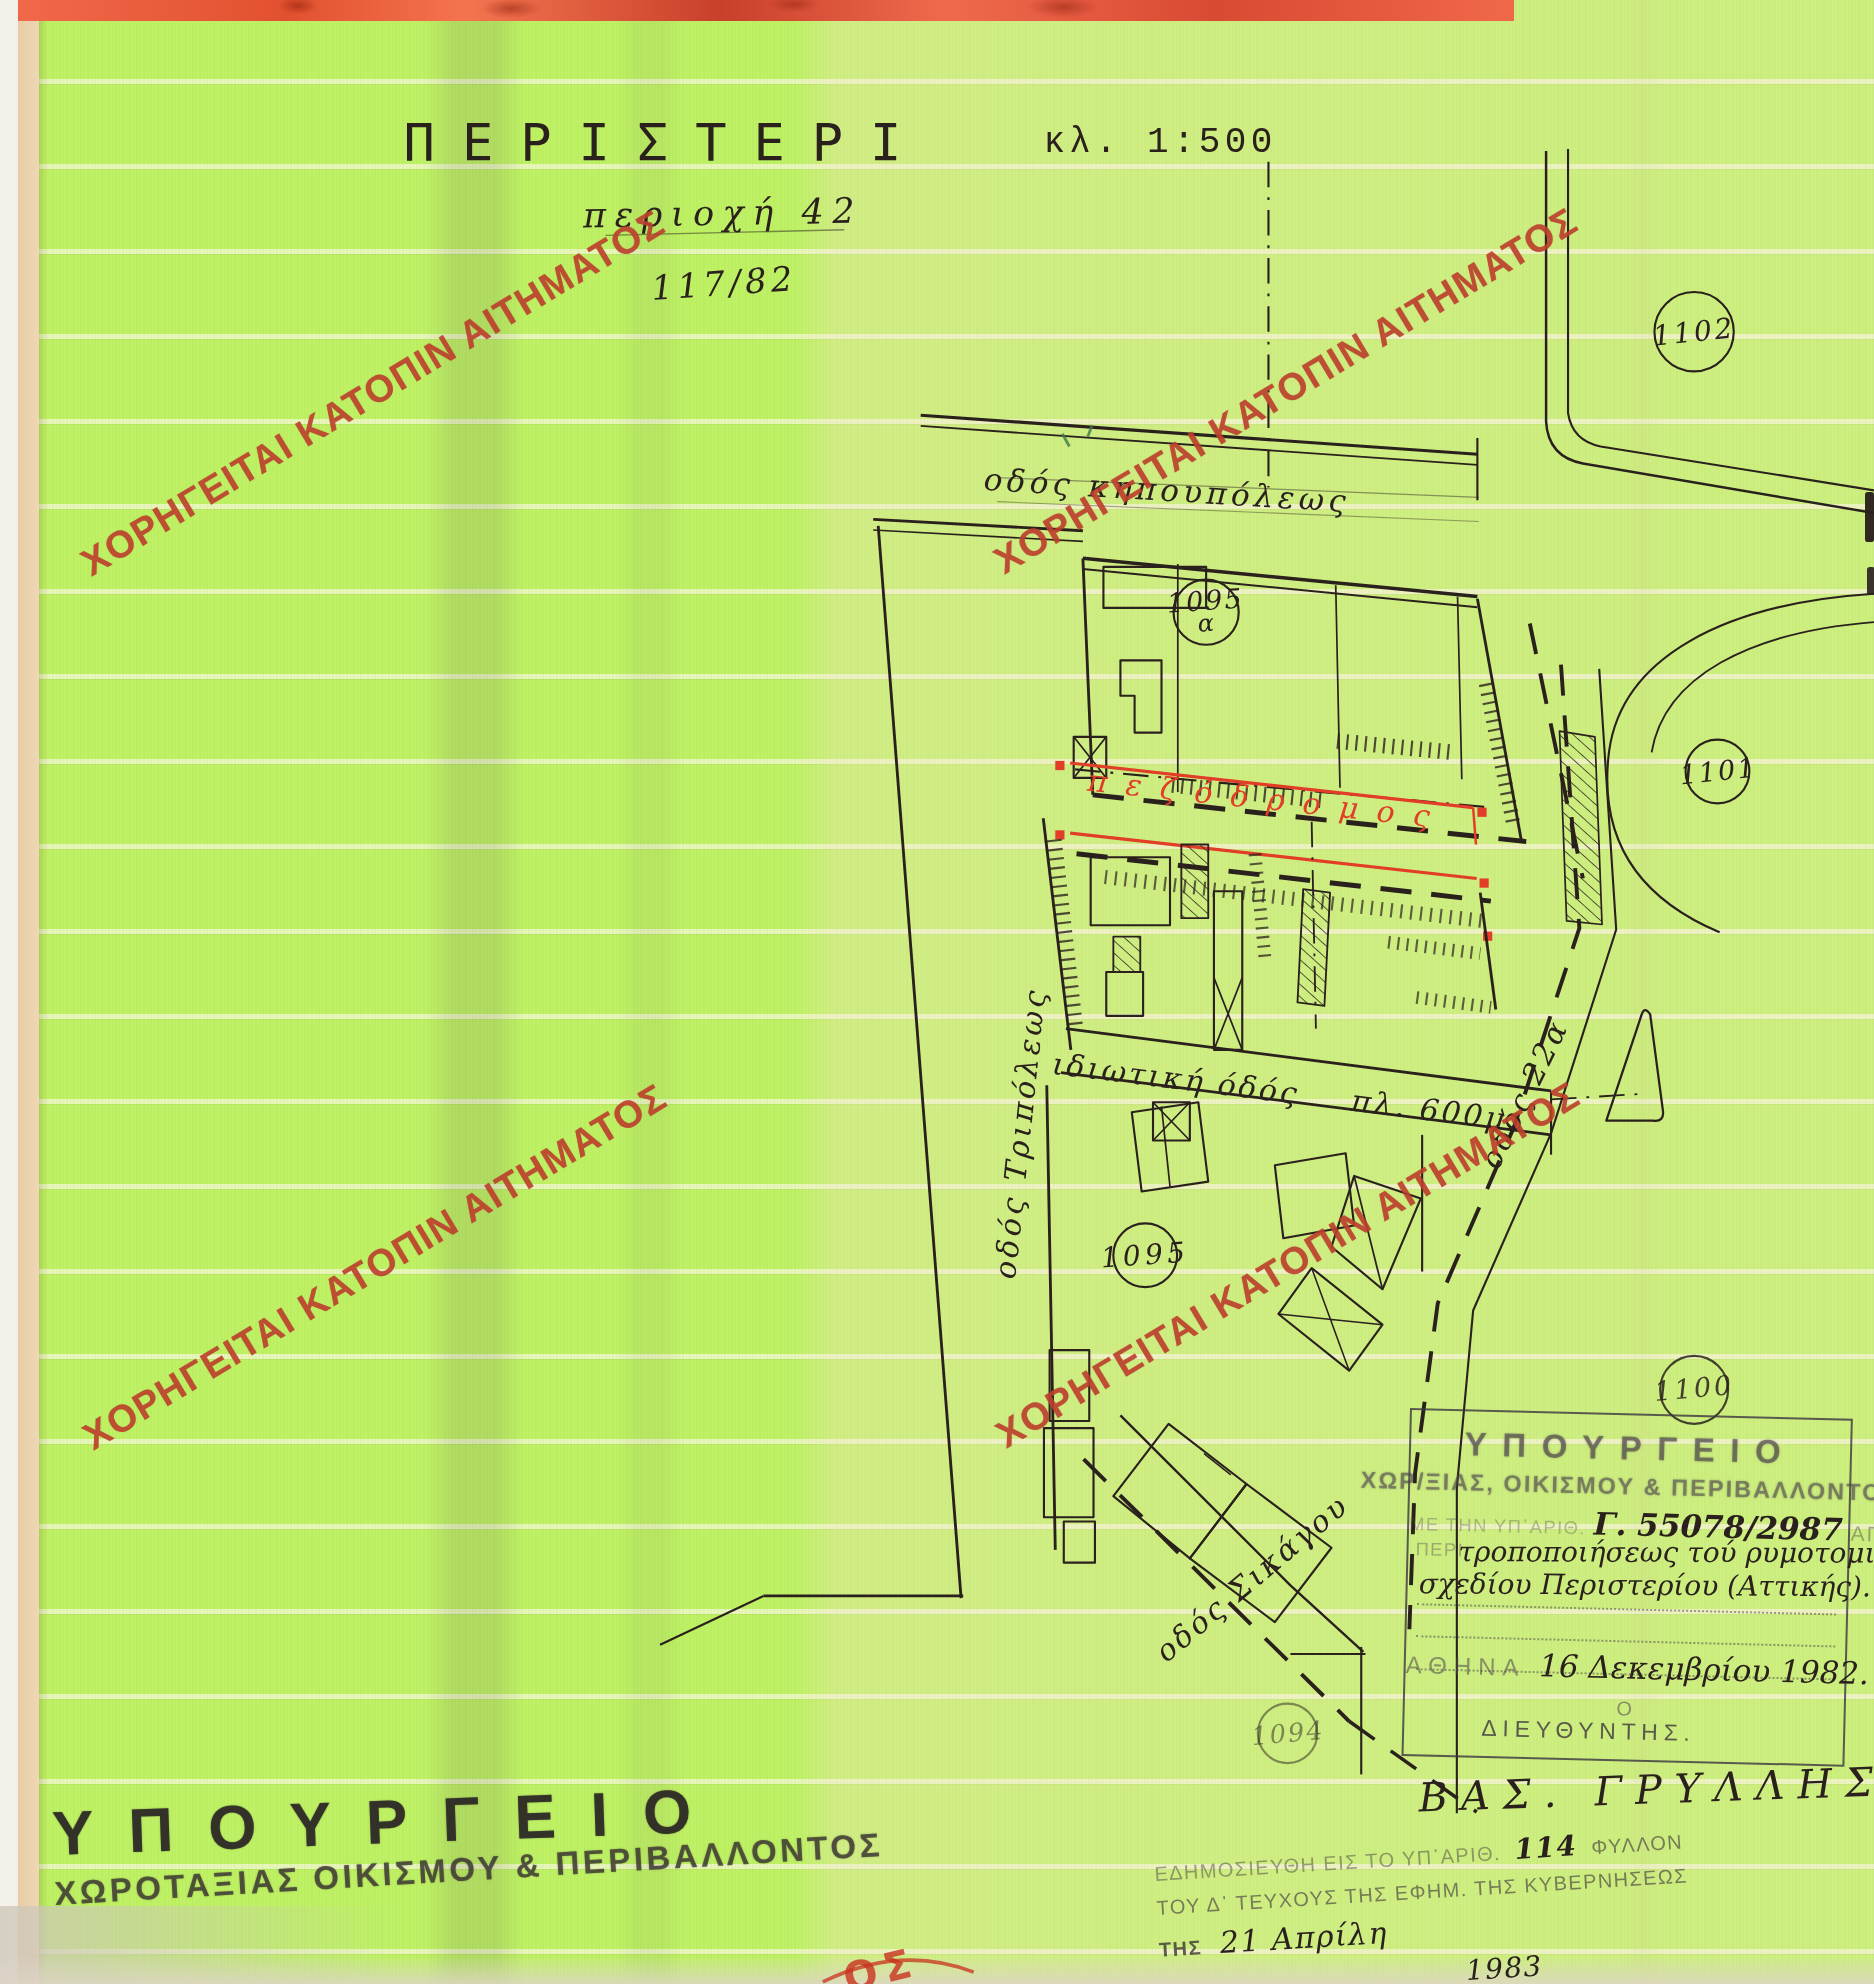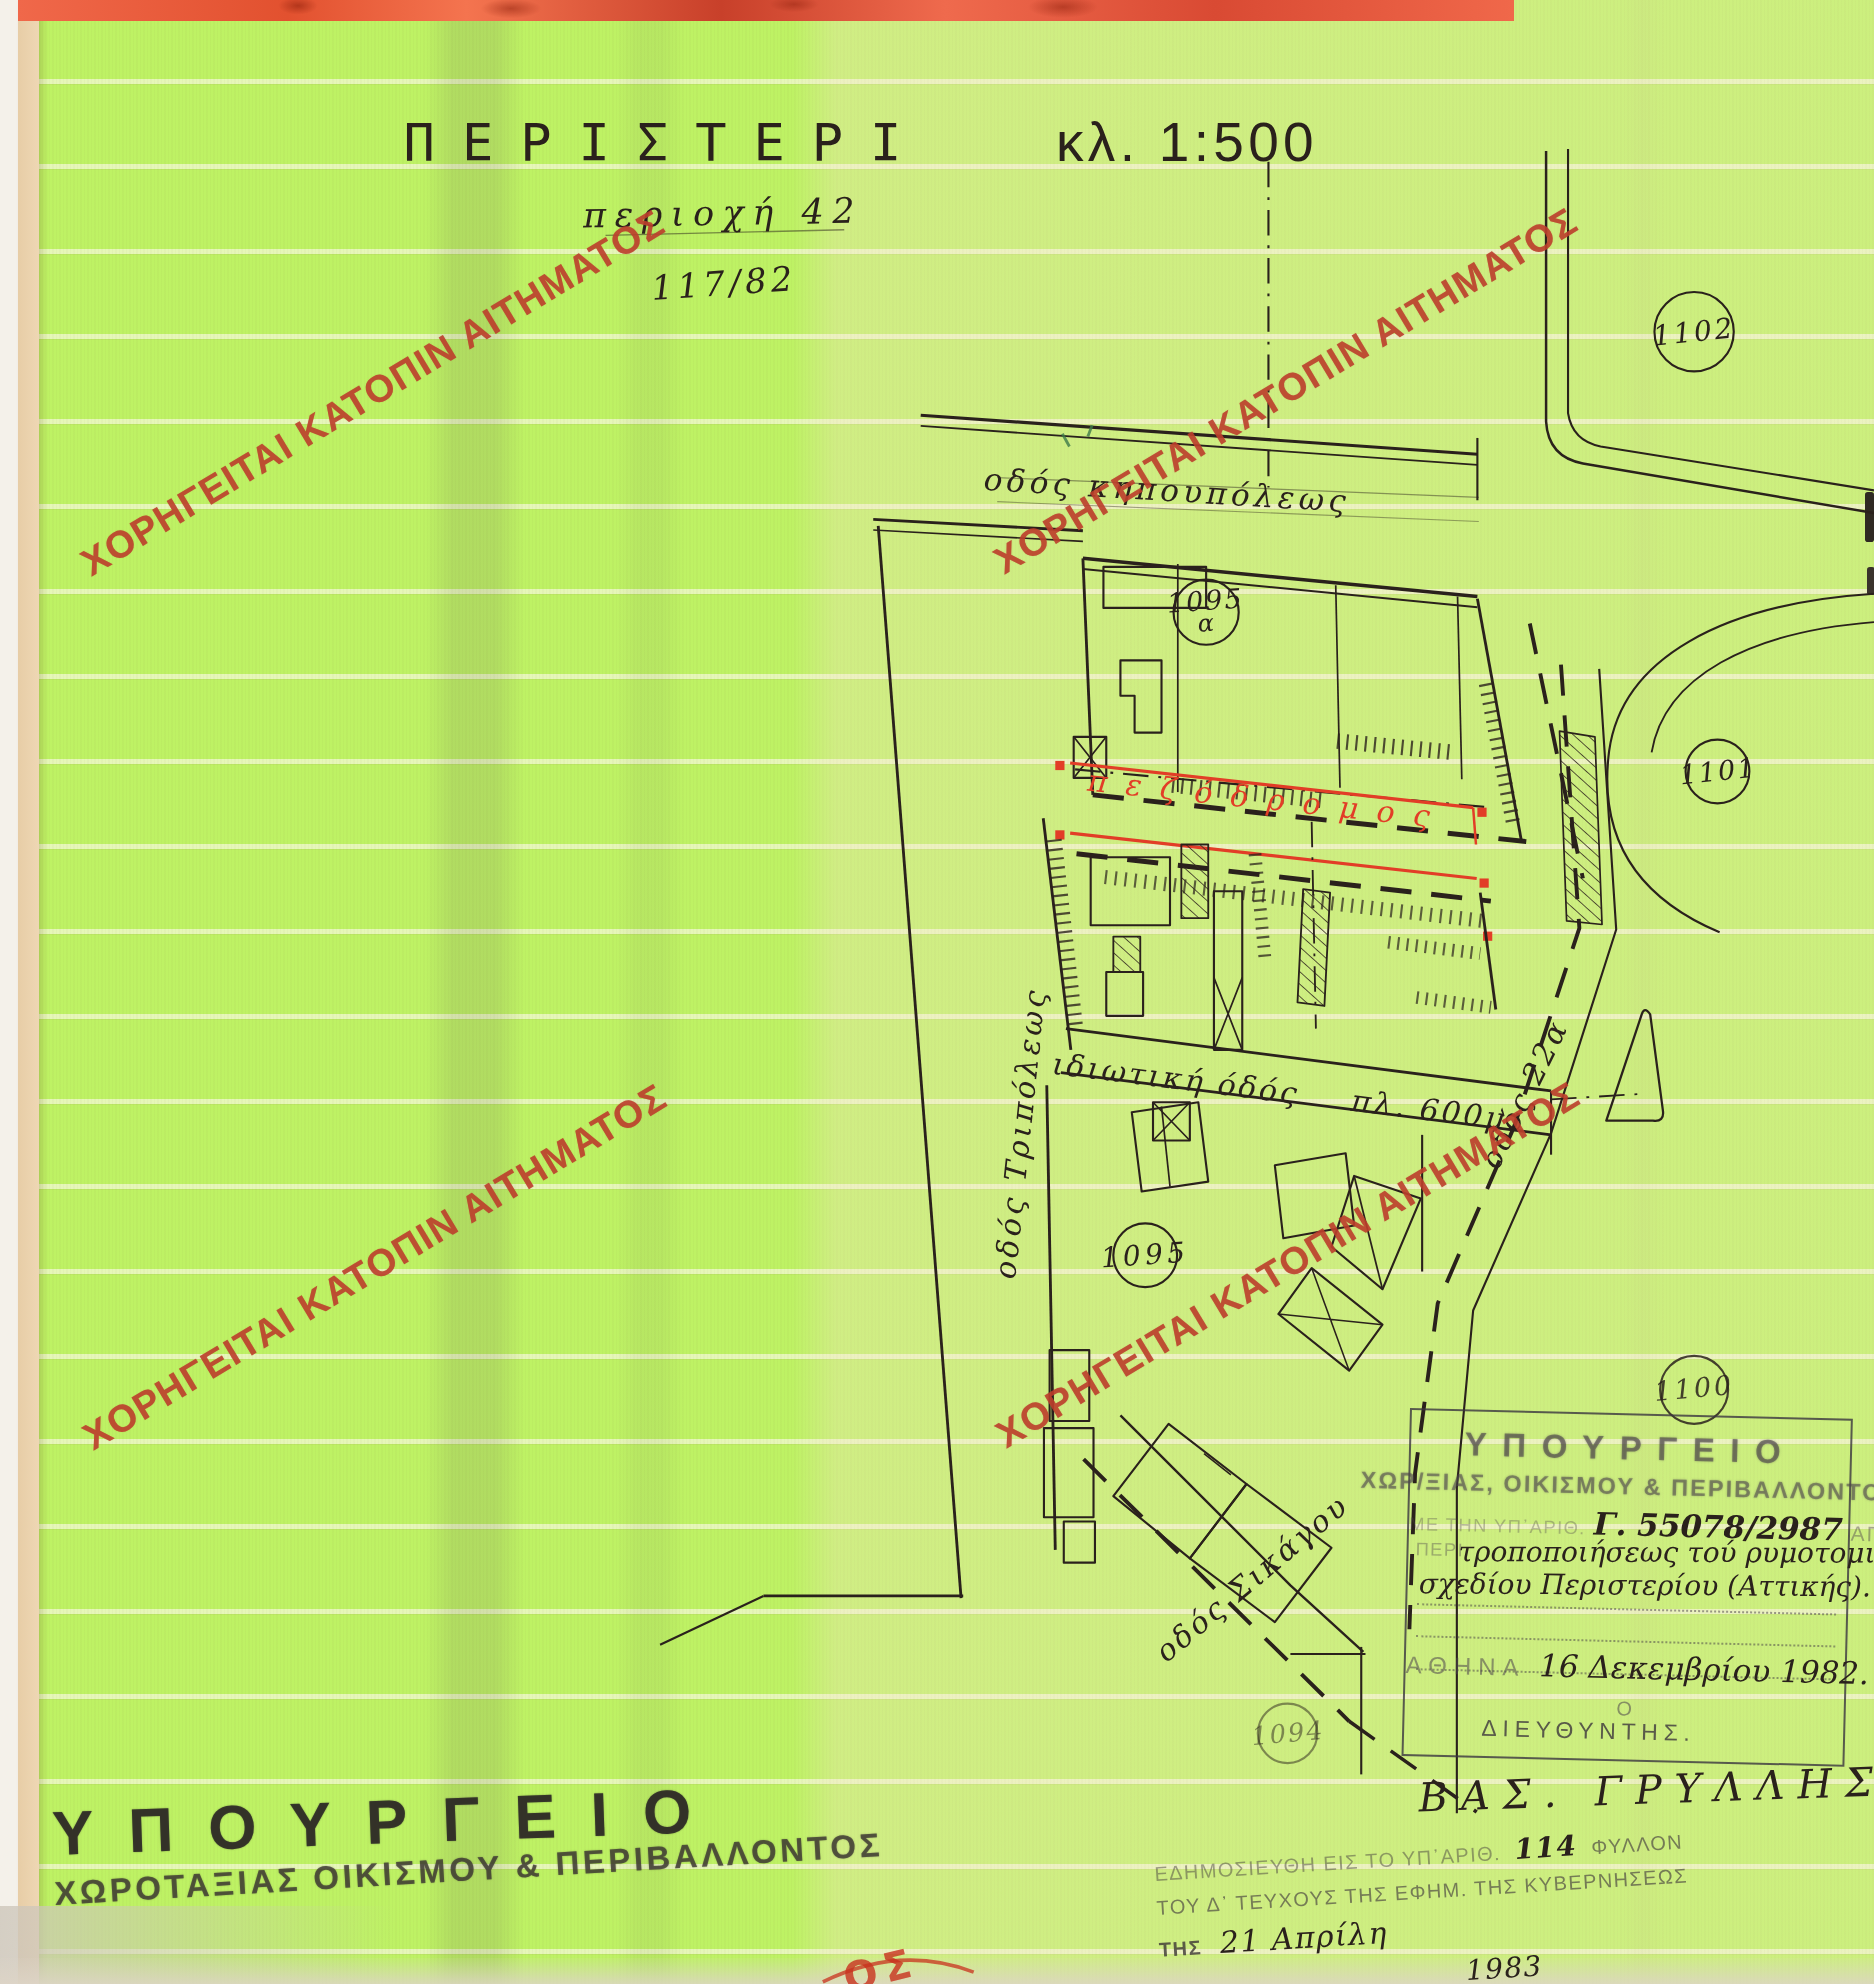--- a/index.html
+++ b/index.html
@@ -193,21 +193,21 @@
 
       <path d="M 855 332 L 1192 324" stroke-width="2" opacity=".5"></path>
       <g stroke="#3f7a4a" stroke-width="4" opacity=".8">
         <path d="M 1500 612 l 10 18"></path>
         <path d="M 1542 600 l -6 16"></path>
       </g>
     </g>
   </svg>
 
   <div class="txt" style="left:666px;top:143px;transform:translate(-50%,-50%);font-family:'DejaVu Sans Mono',monospace;font-size:52px;letter-spacing:27px;">ΠΕΡΙΣΤΕΡΙ</div>
-  <div class="txt" style="left:1187px;top:142px;transform:translate(-50%,-50%);font-family:Liberation Sans, sans-serif;font-size:55px;letter-spacing:4.3px;">κλ. 1:500</div>
+  <div class="txt" style="left:1160px;top:142px;transform:translate(-50%,-50%);font-family:Liberation Mono, monospace;font-size:36px;letter-spacing:4.3px;">κλ. 1:500</div>
   <div class="txt hand" style="left:723px;top:213px;transform:translate(-50%,-50%) rotate(-1deg);font-size:35px;letter-spacing:8.5px;">περιοχή 42</div>
   <div class="txt hand" style="left:724px;top:283px;transform:translate(-50%,-50%) rotate(-4deg);font-size:34px;letter-spacing:4.3px;">117/82</div>
 
   <div class="txt hand" style="left:1167px;top:490px;transform:translate(-50%,-50%) rotate(3.5deg);font-size:31px;letter-spacing:4.3px;">οδός κηπουπόλεως</div>
   <div class="txt hand" style="left:1020px;top:1133px;transform:translate(-50%,-50%) rotate(-84deg);font-size:30px;letter-spacing:3.5px;">οδός Τριπόλεως</div>
   <div class="txt hand" style="left:1286px;top:1092px;transform:translate(-50%,-50%) rotate(7deg);font-size:30px;letter-spacing:2.8px;">
     <span>ιδιωτική όδός</span>
     <span style="margin-left:40px;">πλ. 600μ.</span>
   </div>
   <div class="txt hand" style="left:1524px;top:1094px;transform:translate(-50%,-50%) rotate(-64deg);font-size:30px;letter-spacing:2.8px;">οδός 22α</div>

